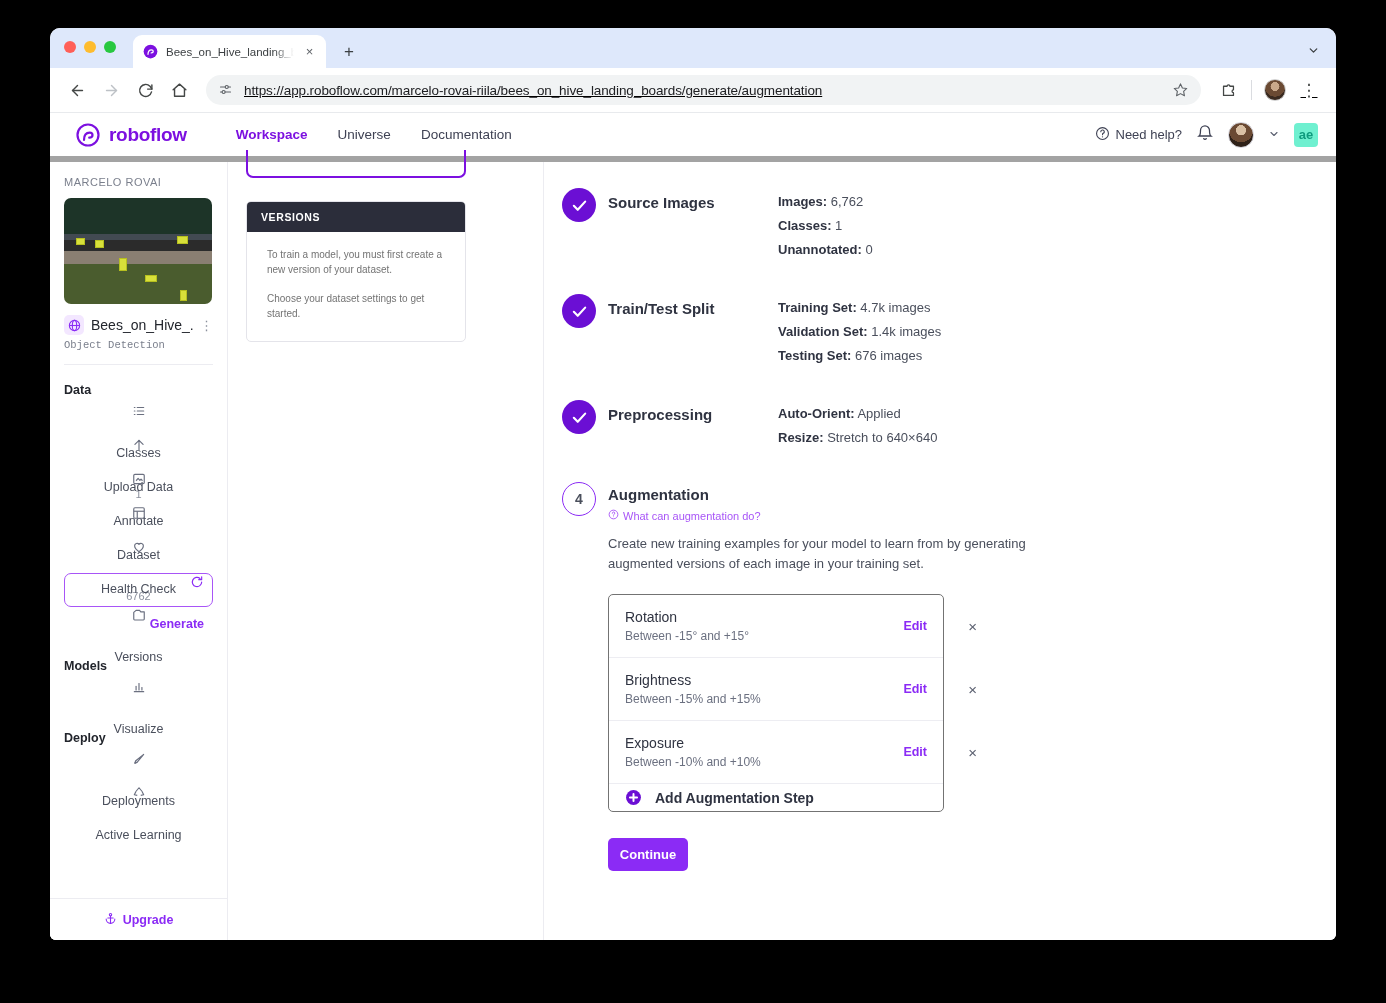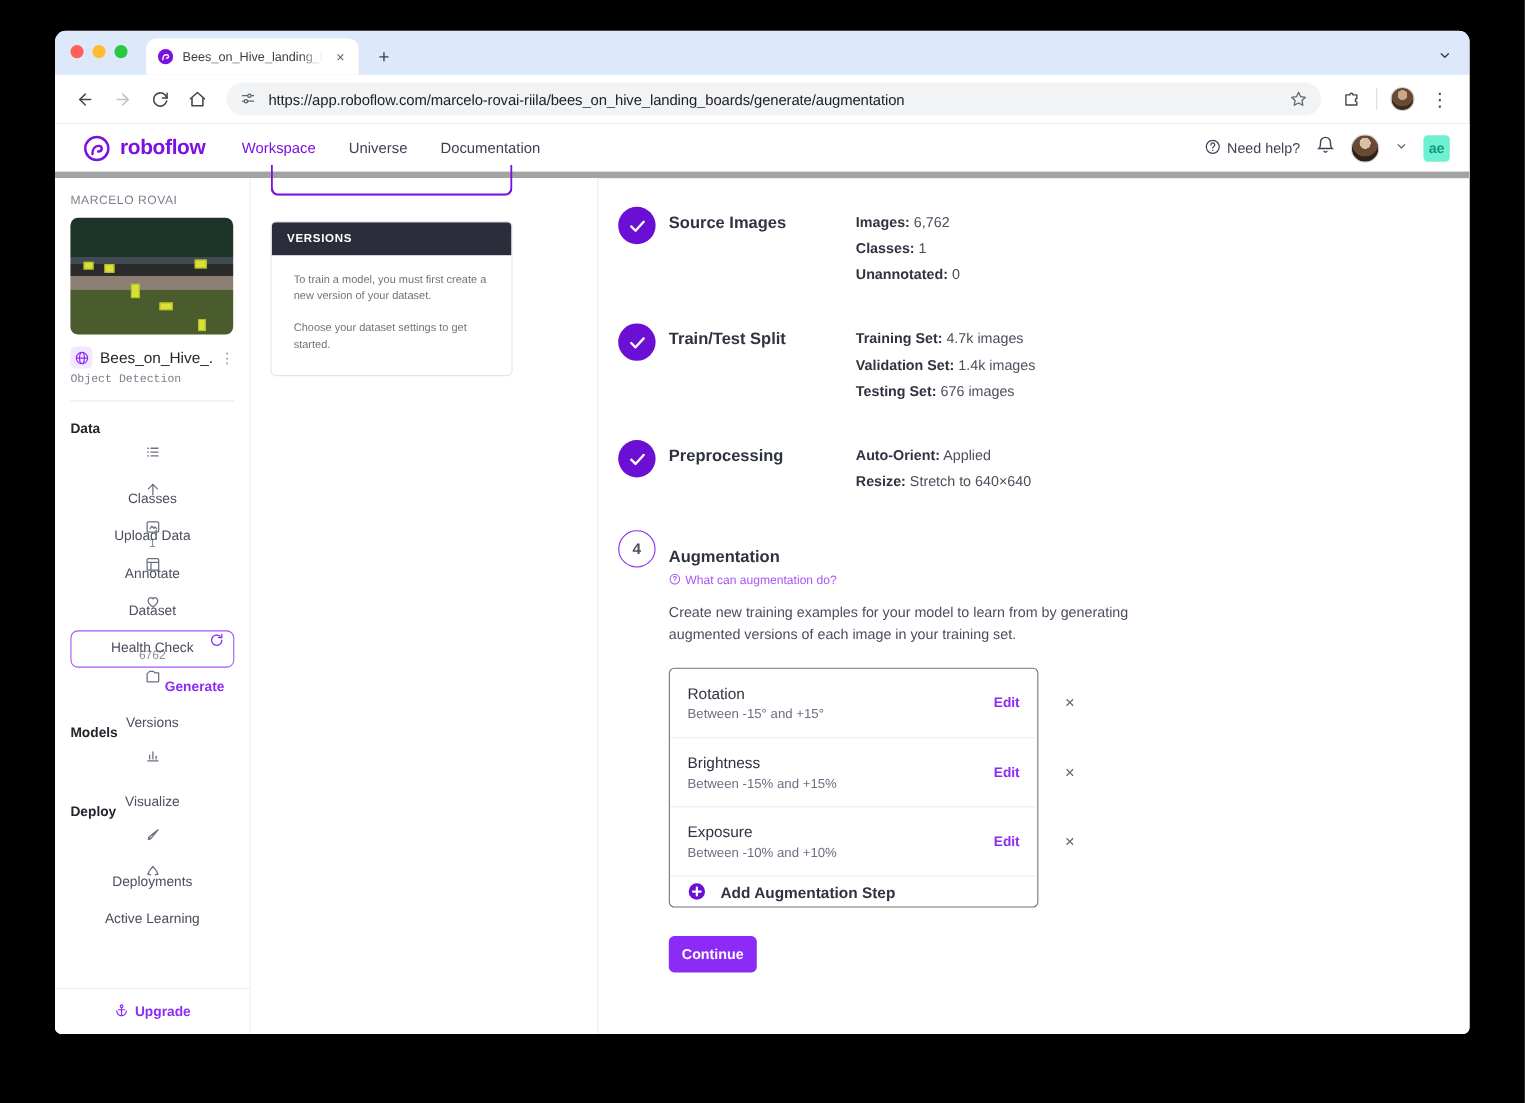--- a/index.html
+++ b/index.html
@@ -69,20 +69,21 @@
     display: flex; align-items: center; justify-content: center;
     color: #3c4043;
   }
 
   
   .toolbar {
     height: 45px; background: #fff;
     display: flex; align-items: center;
     padding: 0 12px; gap: 4px;
     border-bottom: 1px solid #e8eaed;
+    text-decoration: underline;
   }
   .tb-btn {
     width: 30px; height: 30px; flex: none;
     display: flex; align-items: center; justify-content: center;
     color: #444746; border-radius: 50%;
   }
   .tb-btn.disabled { color: #bdc1c6; }
   .omnibox {
     flex: 1; height: 30px; margin: 0 8px;
     background: #f1f3f4; border-radius: 16px;
@@ -109,21 +110,21 @@
     height: 49px; flex: none;
     display: flex; align-items: center;
     padding: 0 18px 0 26px;
     border-bottom: 6px solid #a3a3a3;
     background: #fff;
   }
   .brand { display: flex; align-items: center; gap: 9px; }
   .brand-word { font-size: 19px; font-weight: bold; color: #7c10e0; letter-spacing: -0.3px; }
   .navlinks { display: flex; align-items: center; gap: 30px; margin-left: 33px; }
   .navlink { font-size: 13.5px; color: #3f4254; }
-  .navlink.active { color: #7c10e0; font-weight: normal; }
+  .navlink.active { color: #7c10e0; font-weight: bold; margin-left: 16px; }
   .header-right { margin-left: auto; display: flex; align-items: center; gap: 14px; }
   .needhelp { display: flex; align-items: center; gap: 6px; font-size: 13px; color: #3f4254; }
   .hdr-avatar {
     width: 26px; height: 26px; border-radius: 50%;
     background: radial-gradient(circle at 50% 30%, #d9c0a4 0 24%, #6b4a33 25% 58%, #2e2118 59% 100%);
     border: 1px solid #d6d6de;
   }
   .badge-ae {
     width: 24px; height: 24px; border-radius: 4px;
     background: #6ff0d0; color: #0f9b7e;
@@ -225,21 +226,21 @@
   .step-title {
     width: 170px; flex: none;
     font-size: 15px; font-weight: bold; color: #2f3341;
     padding-top: 6px;
   }
   .step-meta { padding-top: 6px; }
   .meta-row { font-size: 13px; color: #4a4f5c; margin-bottom: 9px; }
   .meta-row b { color: #2f3341; }
 
   .aug-block { padding-top: 4px; }
-  .aug-title { font-size: 15px; font-weight: bold; color: #2f3341; margin-top: 12px; }
+  .aug-title { font-size: 15px; font-weight: bold; color: #2f3341; }
   .aug-link {
     display: flex; align-items: center; gap: 4px;
     font-size: 11px; color: #a855f7; margin-top: 6px;
   }
   .aug-desc {
     font-size: 13px; color: #4a4f5c; line-height: 1.55;
     margin-top: 12px; max-width: 430px;
   }
   .aug-list {
     margin-top: 20px; width: 336px;

